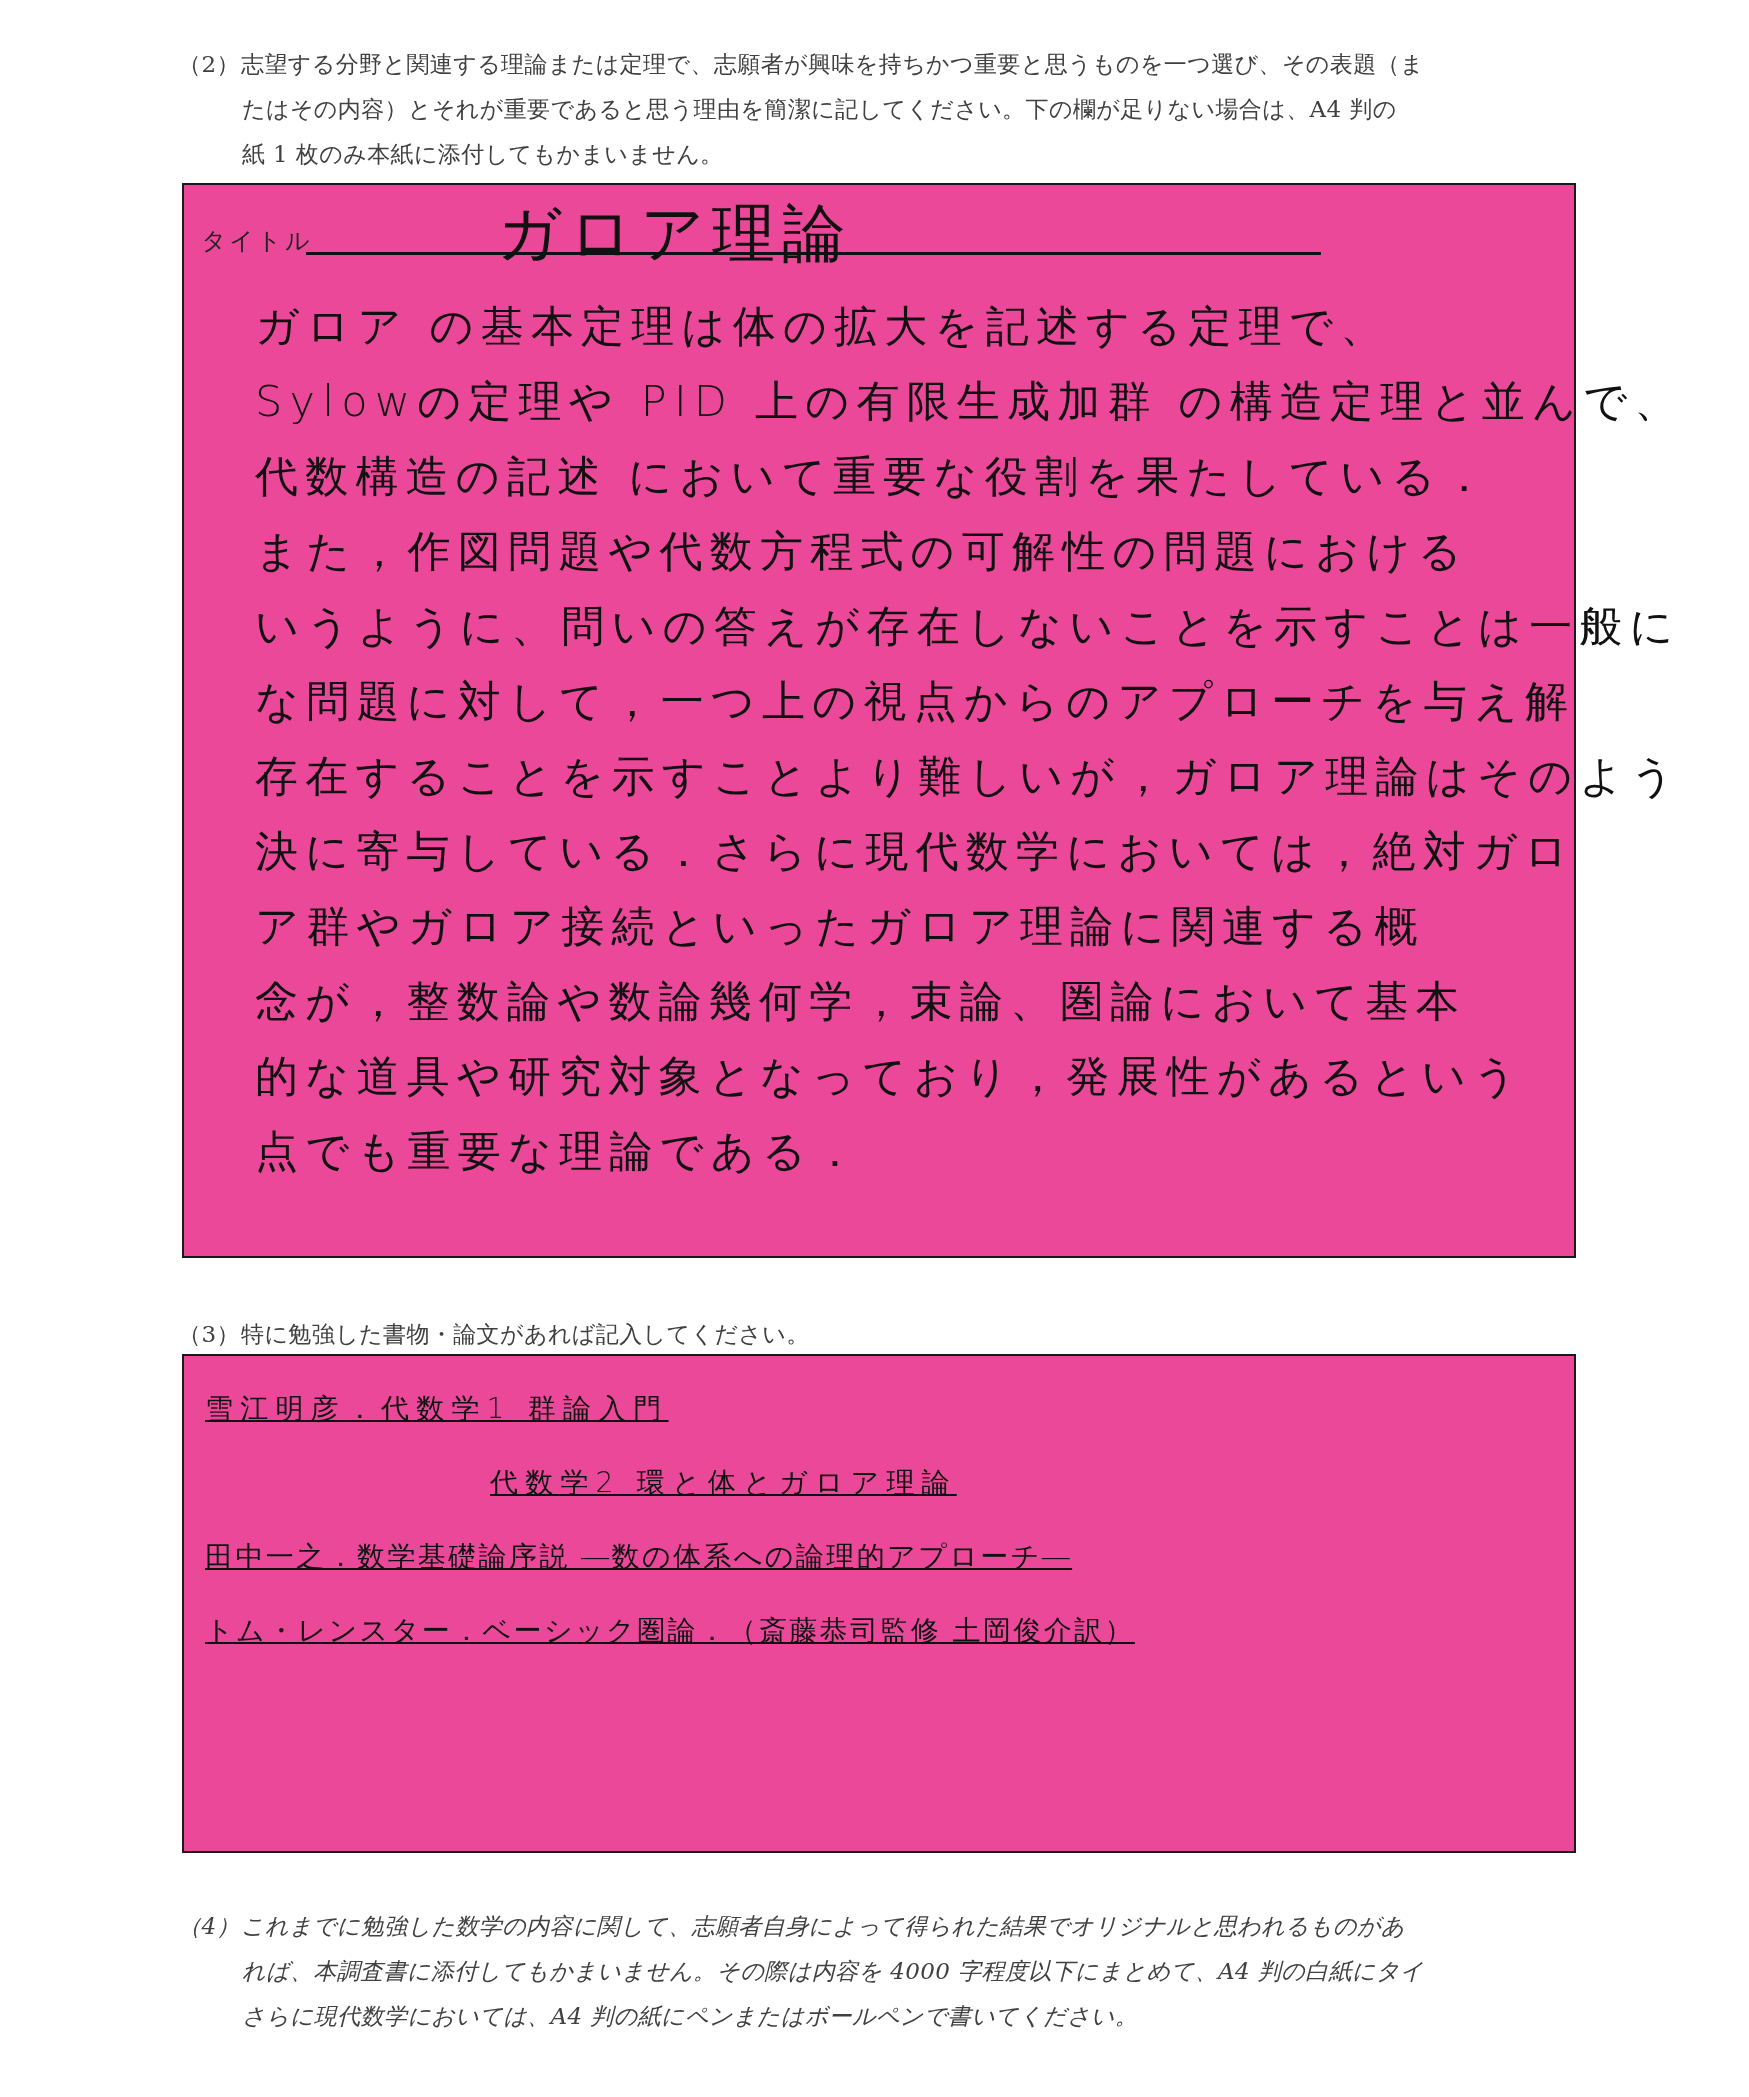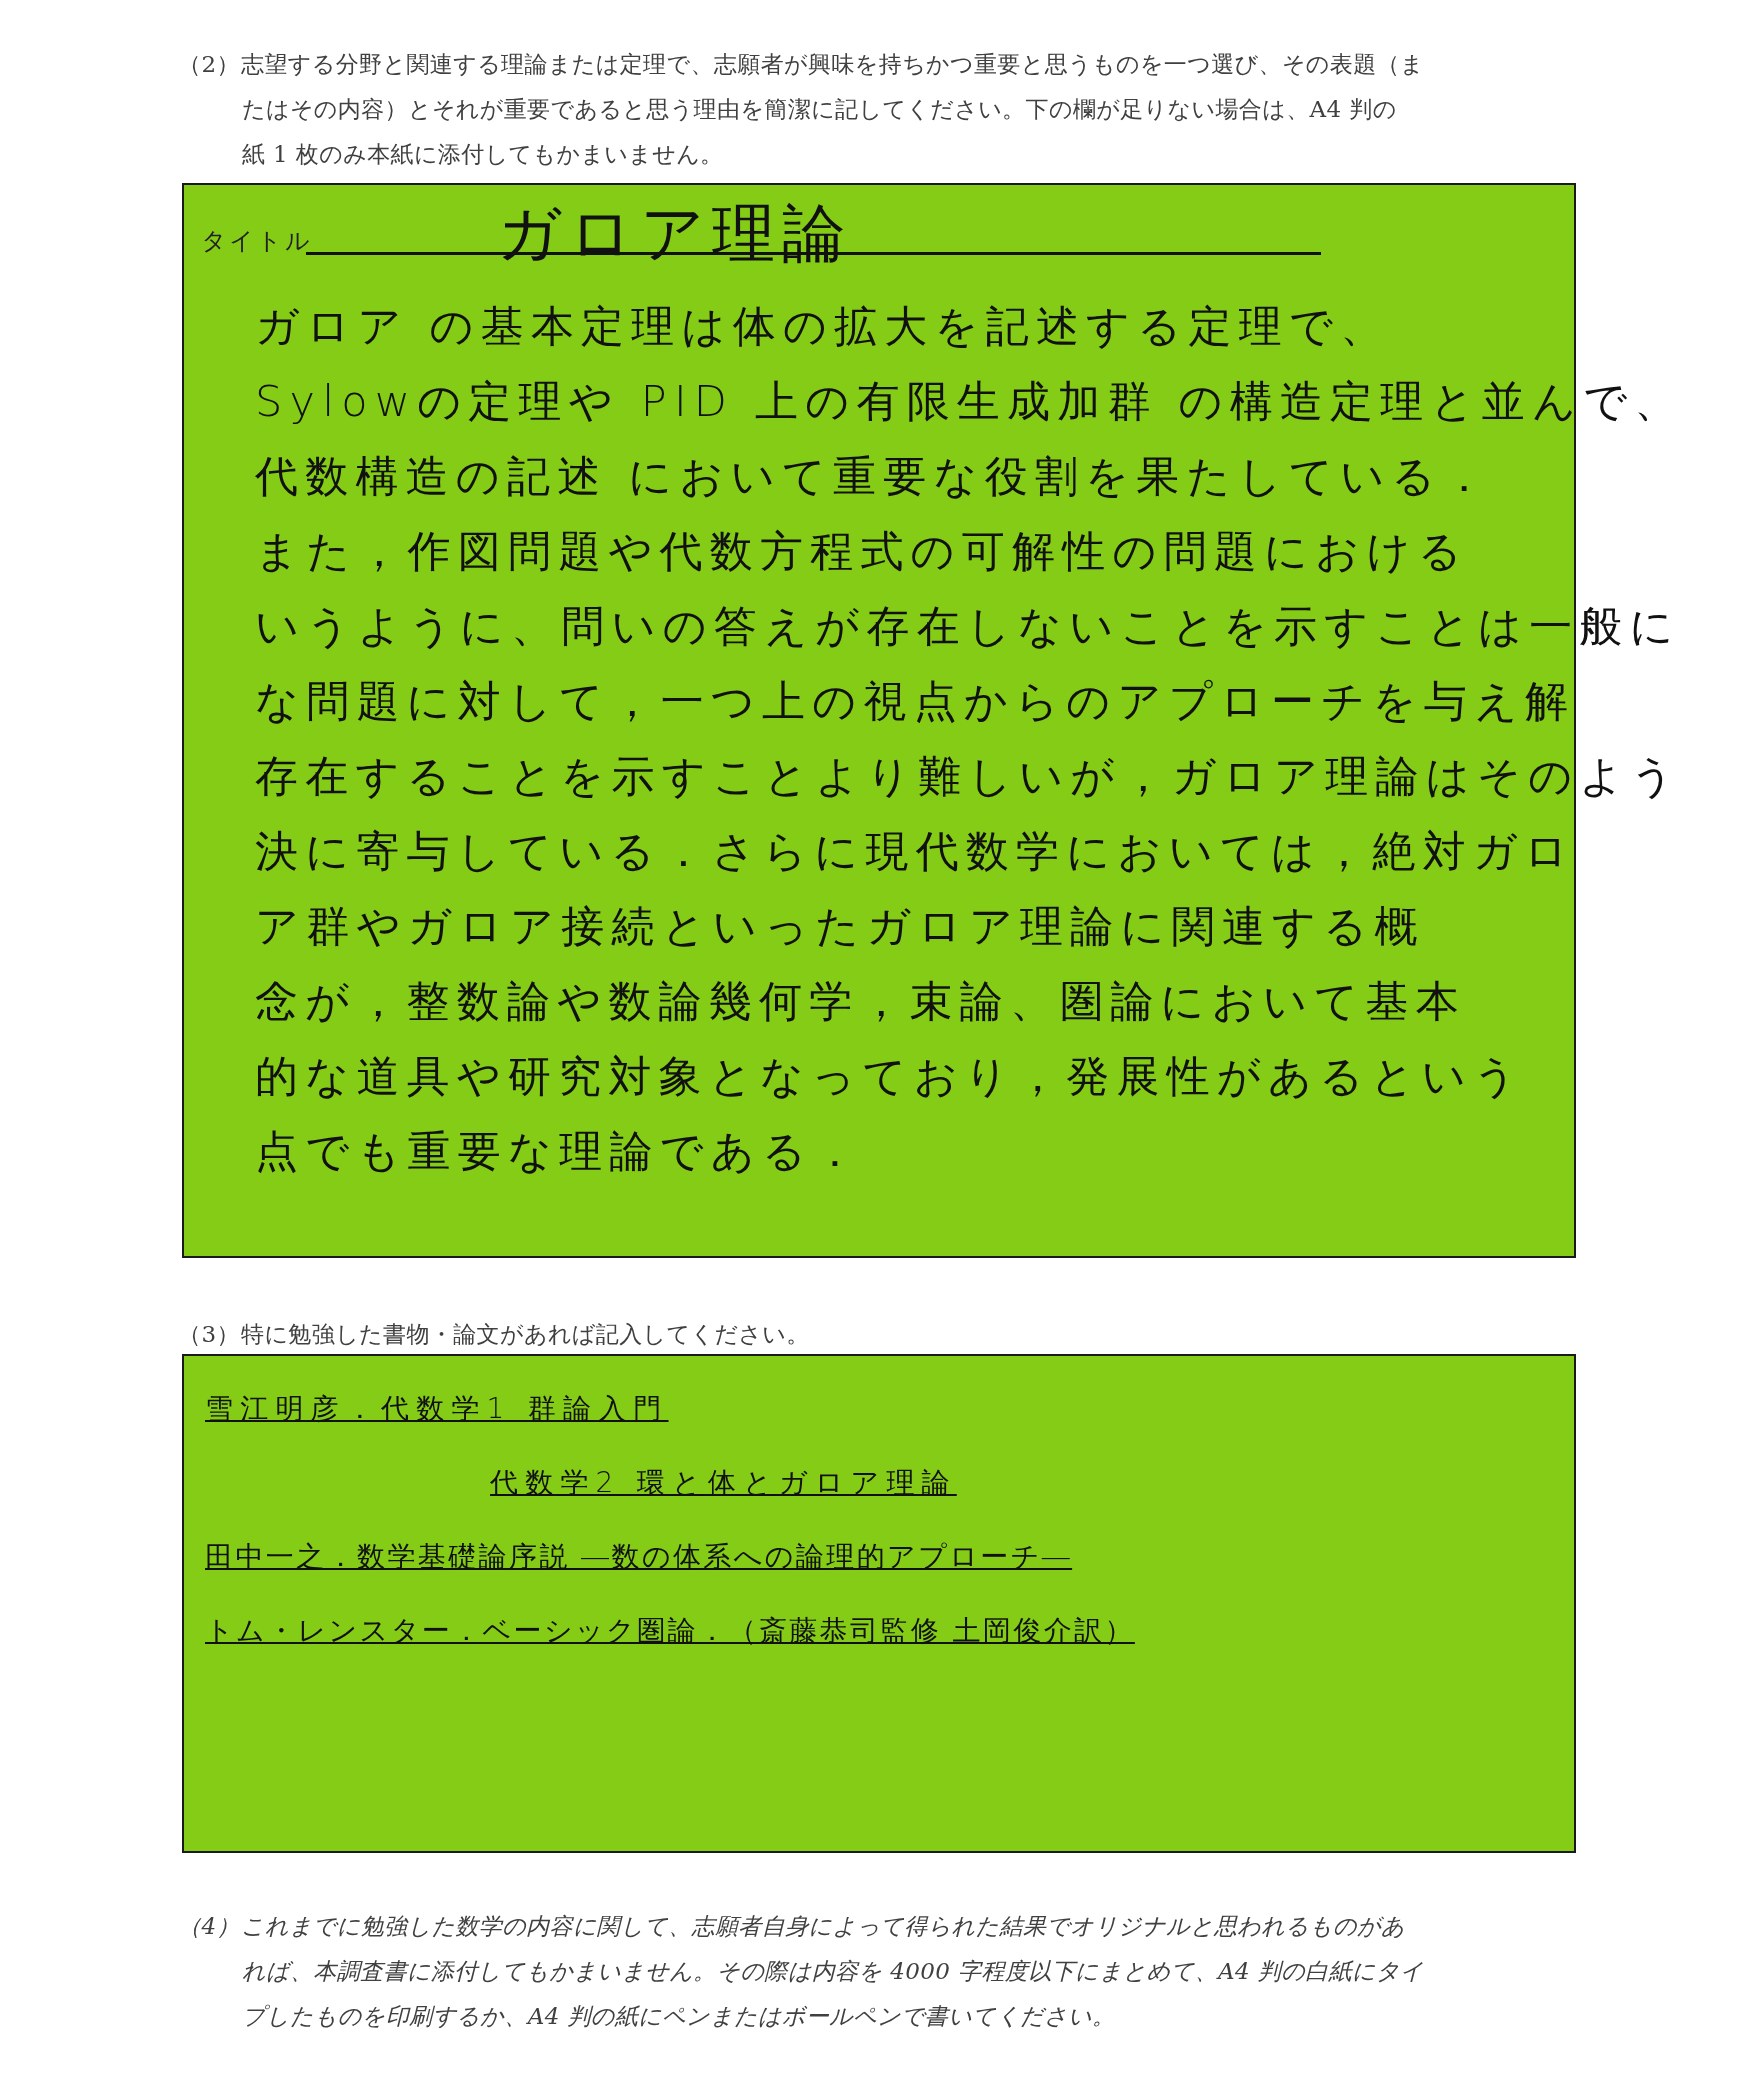--- a/index.html
+++ b/index.html
@@ -8,21 +8,21 @@
       font-family: "DejaVu Serif", "Liberation Serif", serif; color: #111111;
     }
     .printed {
       position: absolute; font-family: "DejaVu Serif", "Liberation Serif", serif;
       font-size: 23px; line-height: 45px; color: #404040; letter-spacing: 0.4px;
     }
     .q-num { display: inline-block; width: 63px; }
     .indent-line { display: block; padding-left: 64px; }
     .first-line { display: block; }
     .box {
-      position: absolute; border: 2.4px solid #1a1a1a; box-sizing: border-box; background: #84cc16;
+      position: absolute; border: 2.4px solid #1a1a1a; box-sizing: border-box; background: #ec4899;
     }
     .title-label {
       position: absolute; left: 17.6px; top: 40px; font-size: 24px;
       font-family: "DejaVu Serif", "Liberation Serif", serif; color: #222; letter-spacing: 3.2px;
     }
     .title-line {
       position: absolute; left: 122px; top: 67px; width: 1015px; height: 0;
       border-top: 3.2px solid #111;
     }
     .title-value {
@@ -78,15 +78,15 @@
     <span class="hand">雪江明彦．代数学1 群論入門</span>
     <span class="hand cont">代数学2 環と体とガロア理論</span>
     <span class="hand" style="letter-spacing:2.4px;">田中一之．数学基礎論序説 ―数の体系への論理的アプローチ―</span>
     <span class="hand" style="letter-spacing:2.4px;">トム・レンスター．ベーシック圏論．（斎藤恭司監修 土岡俊介訳）</span>
   </div>
 </div>
 
 <div class="printed" style="left:178px; top:1904px; width:1412px;font-style:italic;">
   <span class="first-line"><span class="q-num">（4）</span><span>これまでに勉強した数学の内容に関して、志願者自身によって得られた結果でオリジナルと思われるものがあ</span></span>
   <span class="indent-line">れば、本調査書に添付してもかまいません。その際は内容を 4000 字程度以下にまとめて、A4 判の白紙にタイ</span>
-  <span class="indent-line">プしたものを印刷するか、A4 判の紙にペンまたはボールペンで書いてください。</span>
+  <span class="indent-line">さらに現代数学においては、A4 判の紙にペンまたはボールペンで書いてください。</span>
 </div>
 
 
 </body></html>

